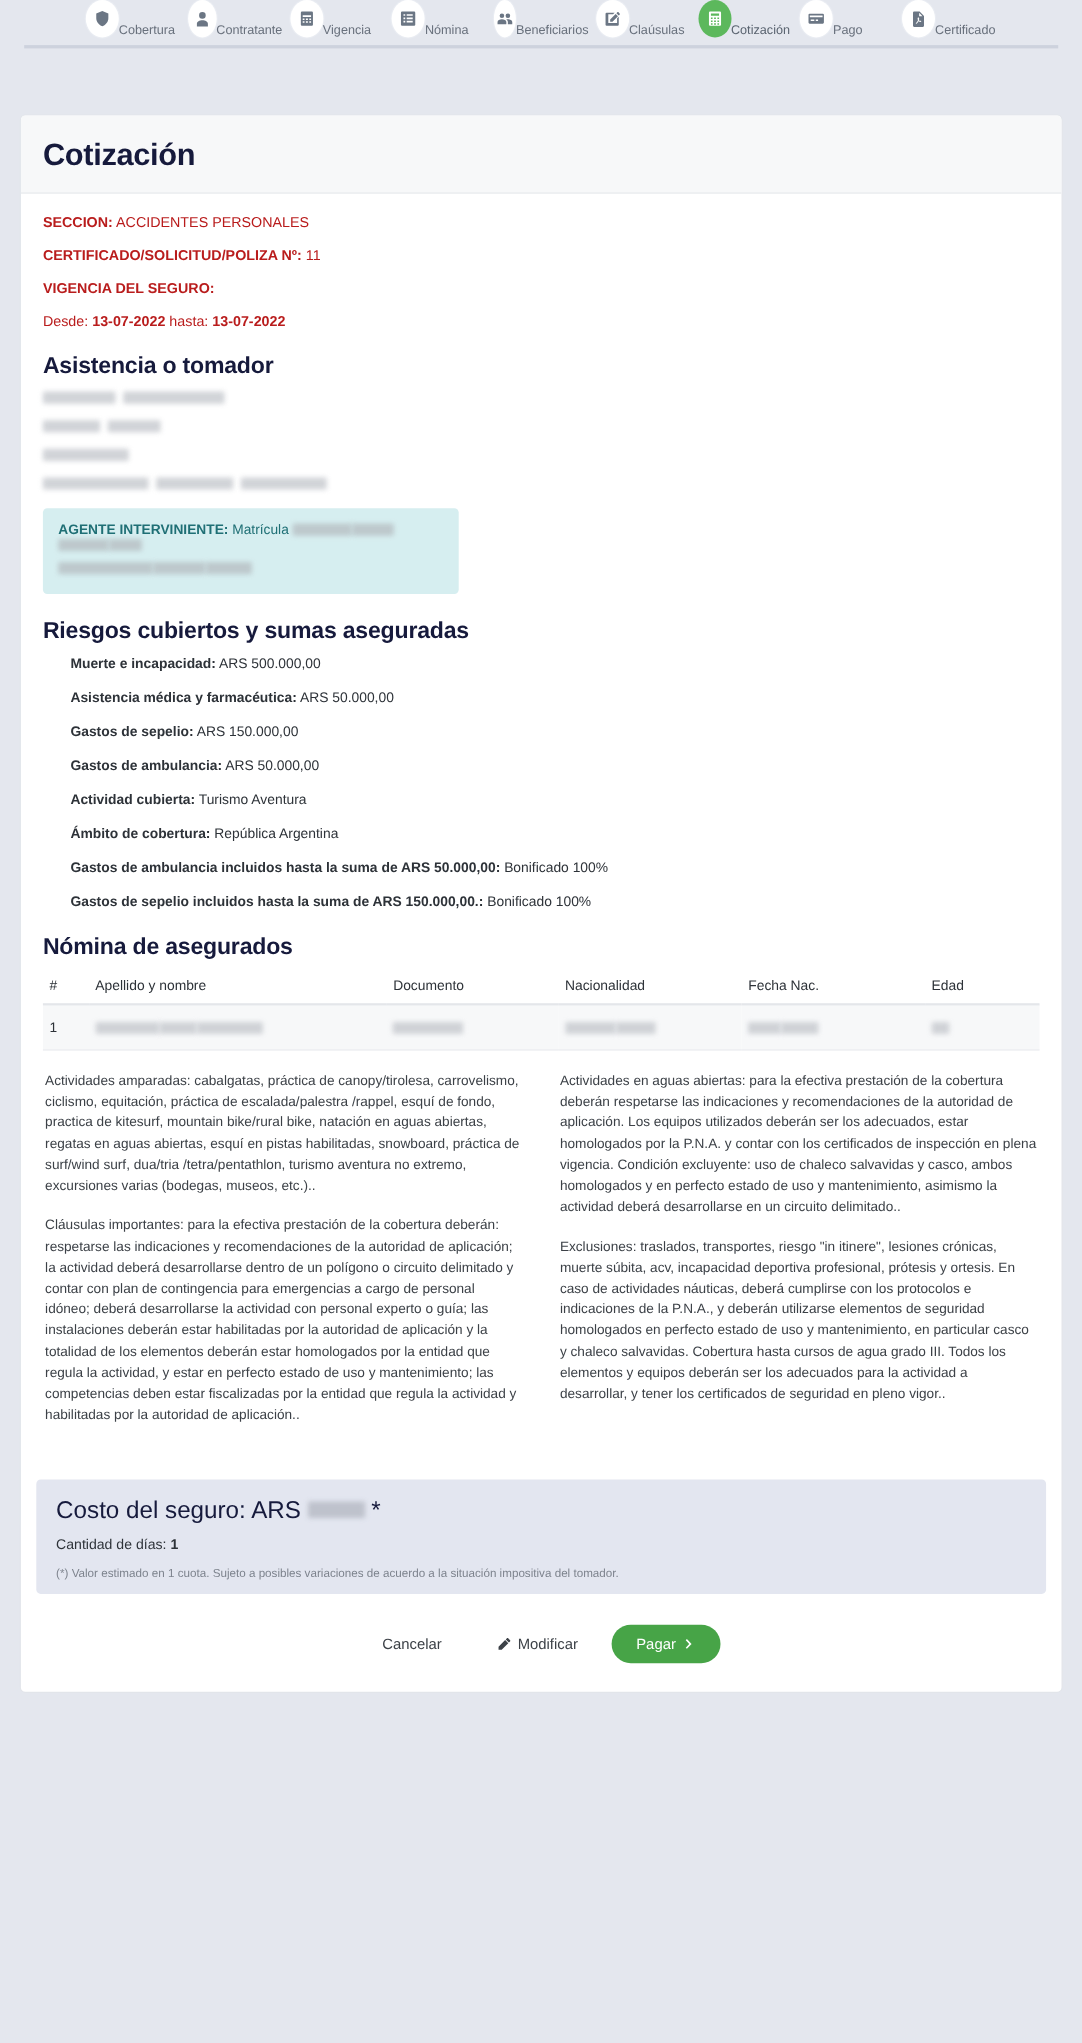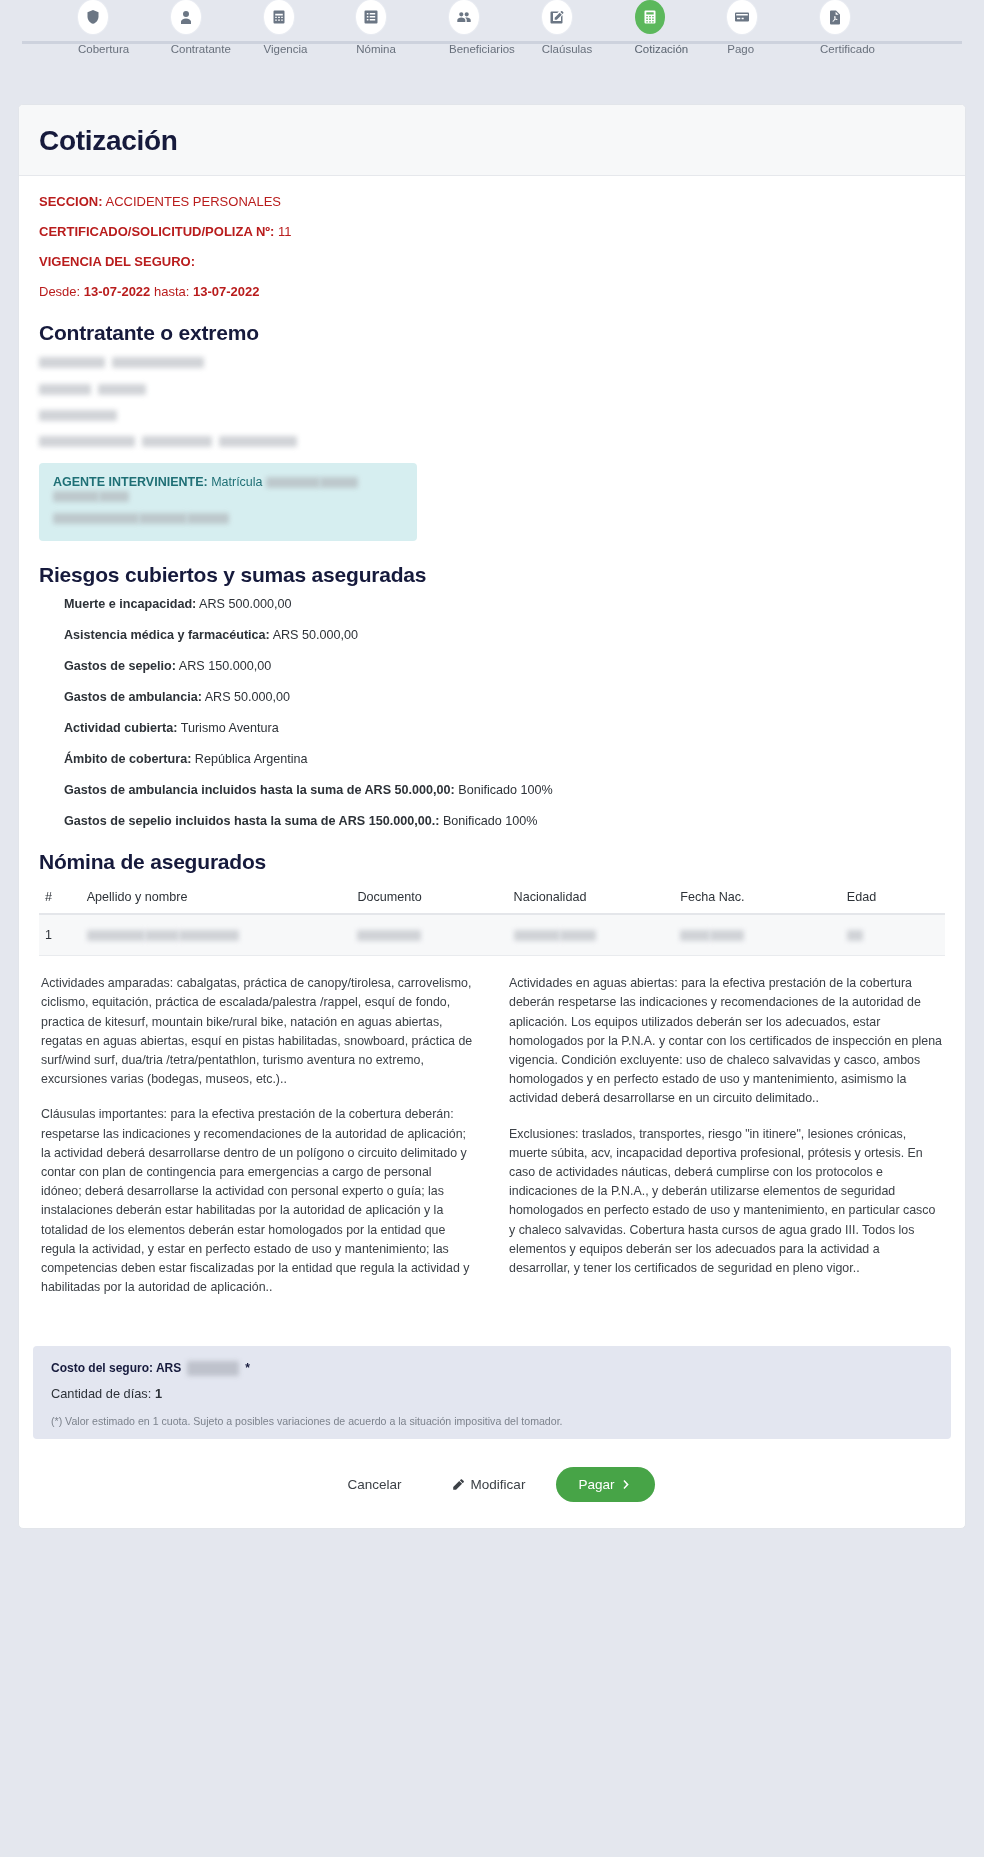--- a/index.html
+++ b/index.html
@@ -32,22 +32,22 @@
     position: relative;
     z-index: 1;
     display: flex;
     width: 100%;
     justify-content: space-between;
     padding: 0 60px;
   }
   .step {
     width: 86px;
     display: flex;
-    flex-direction: column;
-    align-items: flex-start;
+    flex-direction: row;
+    align-items: flex-end;
     cursor: pointer;
   }
   .step-bubble {
     width: 30px; height: 34px;
     border-radius: 50%;
     background: #ffffff;
     display: flex;
     align-items: center;
     justify-content: center;
     box-shadow: 0 0 0 1px #e9ecf2;
@@ -178,22 +178,22 @@
   }
 
   
   .cost-box {
     background: #e3e6f0;
     border-radius: 4px;
     margin: 14px 14px 0 14px;
     padding: 15px 18px 12px 18px;
   }
   .cost-title {
-    font-size: 12px;
-    font-weight: bold;
+    font-size: 22px;
+    font-weight: normal;
     color: #161a3c;
     margin: 0 0 10px 0;
     display: flex;
     align-items: center;
     gap: 6px;
   }
   .cost-title .redact { height: 15px; background: #b8bcc6; }
   .cost-days { font-size: 12.8px; margin: 0 0 14px 0; color: #2d3238; }
   .cost-days b { font-weight: bold; }
   .cost-note { font-size: 10.6px; color: #7d838d; margin: 0; }
@@ -344,21 +344,21 @@
     <p class="meta-line">
       <b>VIGENCIA DEL SEGURO:</b>
     </p>
     <p class="meta-line">
       <span>Desde:</span>
       <b>13-07-2022</b>
       <span>hasta:</span>
       <b>13-07-2022</b>
     </p>
 
-    <h2 class="section-title">Contratante o extremo</h2>
+    <h2 class="section-title">Asistencia o tomador</h2>
     <div id="contratante-redact">
         <div class="redact-row"><span class="redact" style="width:66px"></span><span class="redact" style="width:92px"></span></div>
         <div class="redact-row"><span class="redact" style="width:52px"></span><span class="redact" style="width:48px"></span></div>
         <div class="redact-row"><span class="redact" style="width:78px"></span></div>
         <div class="redact-row"><span class="redact" style="width:96px"></span><span class="redact" style="width:70px"></span><span class="redact" style="width:78px"></span></div>
       </div>
 
     <div class="agent-box">
       <div class="agent-label">
         <span>AGENTE INTERVINIENTE:</span>

